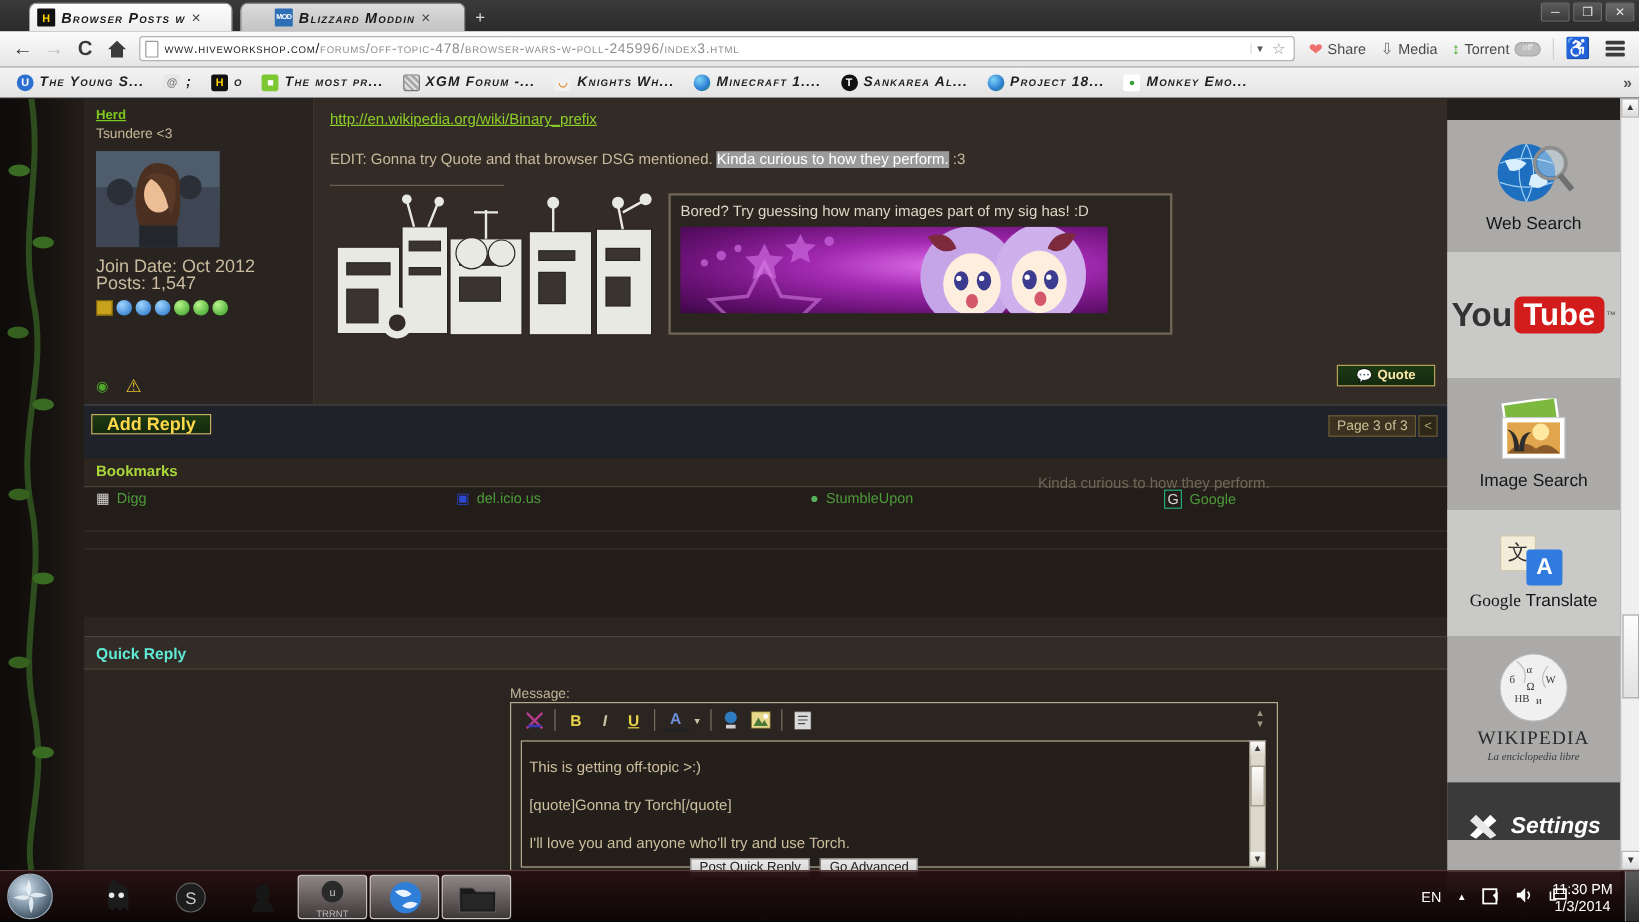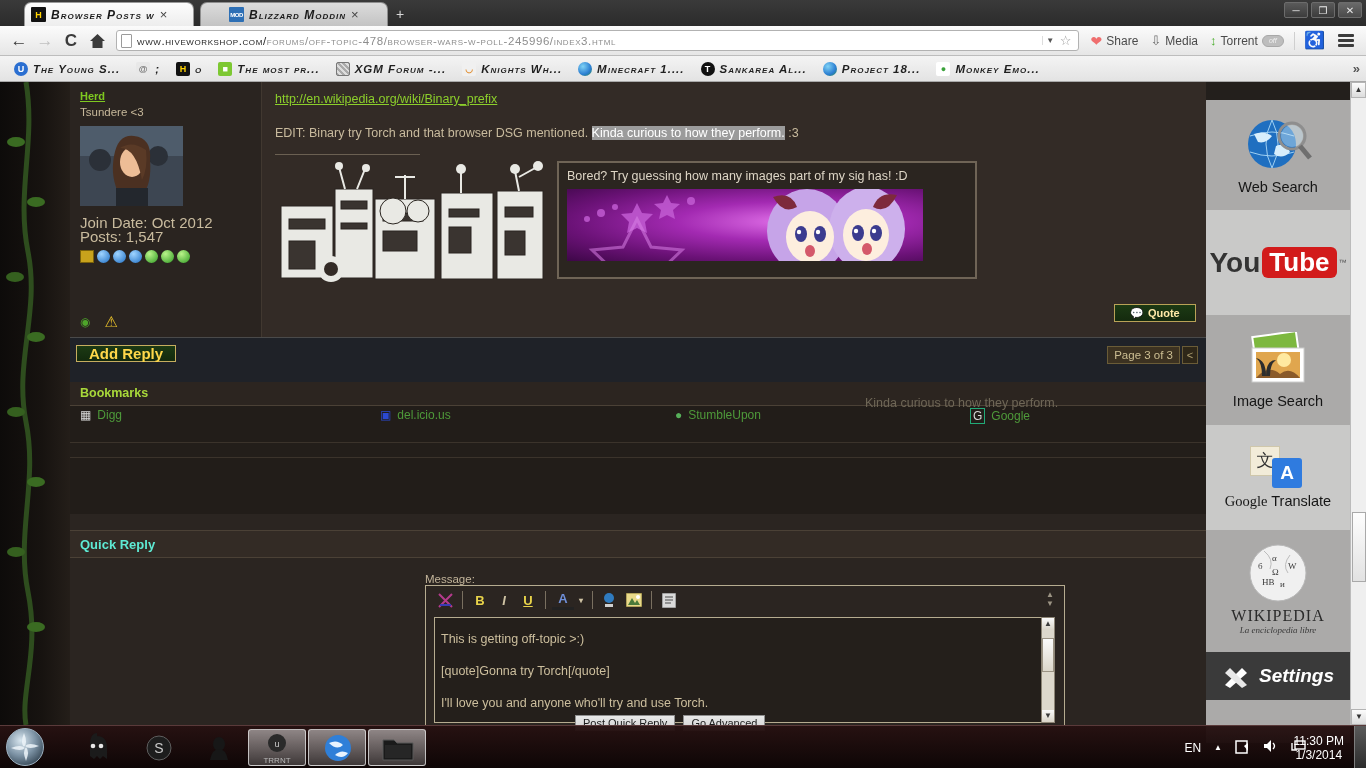--- a/index.html
+++ b/index.html
@@ -167,21 +167,21 @@
     border:1px solid #8f8f8f; font-size:11px; color:#1a1a1a; line-height:14px; }
 
   
   .sidebar { position:absolute; left:1206px; top:100px; width:144px; height:643px;
     background:rgba(205,205,205,0.80); }
   .sbitem { position:relative; width:144px; display:flex; flex-direction:column;
     align-items:center; justify-content:center; }
   .sbitem.alt { background:rgba(225,225,225,0.55); }
   .sblabel { font-size:14.5px; color:#161616; margin-top:3px; }
   .sbsettings { position:absolute; left:0; bottom:43px; width:144px; height:48px;
-    background:#3a3a3a; display:flex; align-items:center; justify-content:center; gap:7px; }
+    background:#3a3a3a; display:flex; align-items:flex-end; justify-content:center; gap:7px; }
   .sbsettings span { color:#fff; font-size:19px; font-style:italic; font-weight:bold; }
 
   
   .pagescroll { position:absolute; left:1350px; top:82px; width:16px; height:643px;
     background:#efefef; border-left:1px solid #bbb; }
   .ps-arrow { height:16px; background:linear-gradient(#fcfcfc,#dcdcdc); border:1px solid #b4b4b4;
     text-align:center; font-size:8px; color:#333; line-height:14px; }
   .ps-thumb { position:absolute; left:1px; top:430px; width:14px; height:70px;
     background:linear-gradient(#fdfdfd,#e2e2e2); border:1px solid #a9a9a9; }
 
@@ -357,21 +357,21 @@
             <span class="rankdot" style="background:radial-gradient(circle at 35% 30%,#b9f38a,#2f9b22);"></span>
           </div>
           <div class="bottomicons">
             <span style="color:#4ea52a;font-size:12px;">◉</span>
             <span style="color:#e8c02a;font-size:15px;">⚠</span>
           </div>
         </div>
 
         <div class="postbody">
           <a class="plink">http://en.wikipedia.org/wiki/Binary_prefix</a>
-          <div class="ptext"><span>EDIT: Binary try Torch and that browser DSG mentioned. </span><span class="sel">Kinda curious to how they perform.</span><span> :3</span></div>
+          <div class="ptext"><span>EDIT: Gonna try Quote and that browser DSG mentioned. </span><span class="sel">Kinda curious to how they perform.</span><span> :3</span></div>
           <div class="hr-sig"></div>
           <div class="sigrow">
             <div class="sigimg">
               <svg width="272" height="126" viewBox="0 0 272 126">
                 <rect width="272" height="126" fill="#332b26"></rect>
                 <g fill="#e9e9e4" stroke="#2a2520" stroke-width="1">
                   <rect x="6" y="45" width="52" height="72"></rect>
                   <rect x="60" y="28" width="38" height="89"></rect>
                   <rect x="14" y="58" width="36" height="10" fill="#3a3430"></rect>
                   <rect x="14" y="80" width="26" height="28" fill="#3a3430"></rect>

